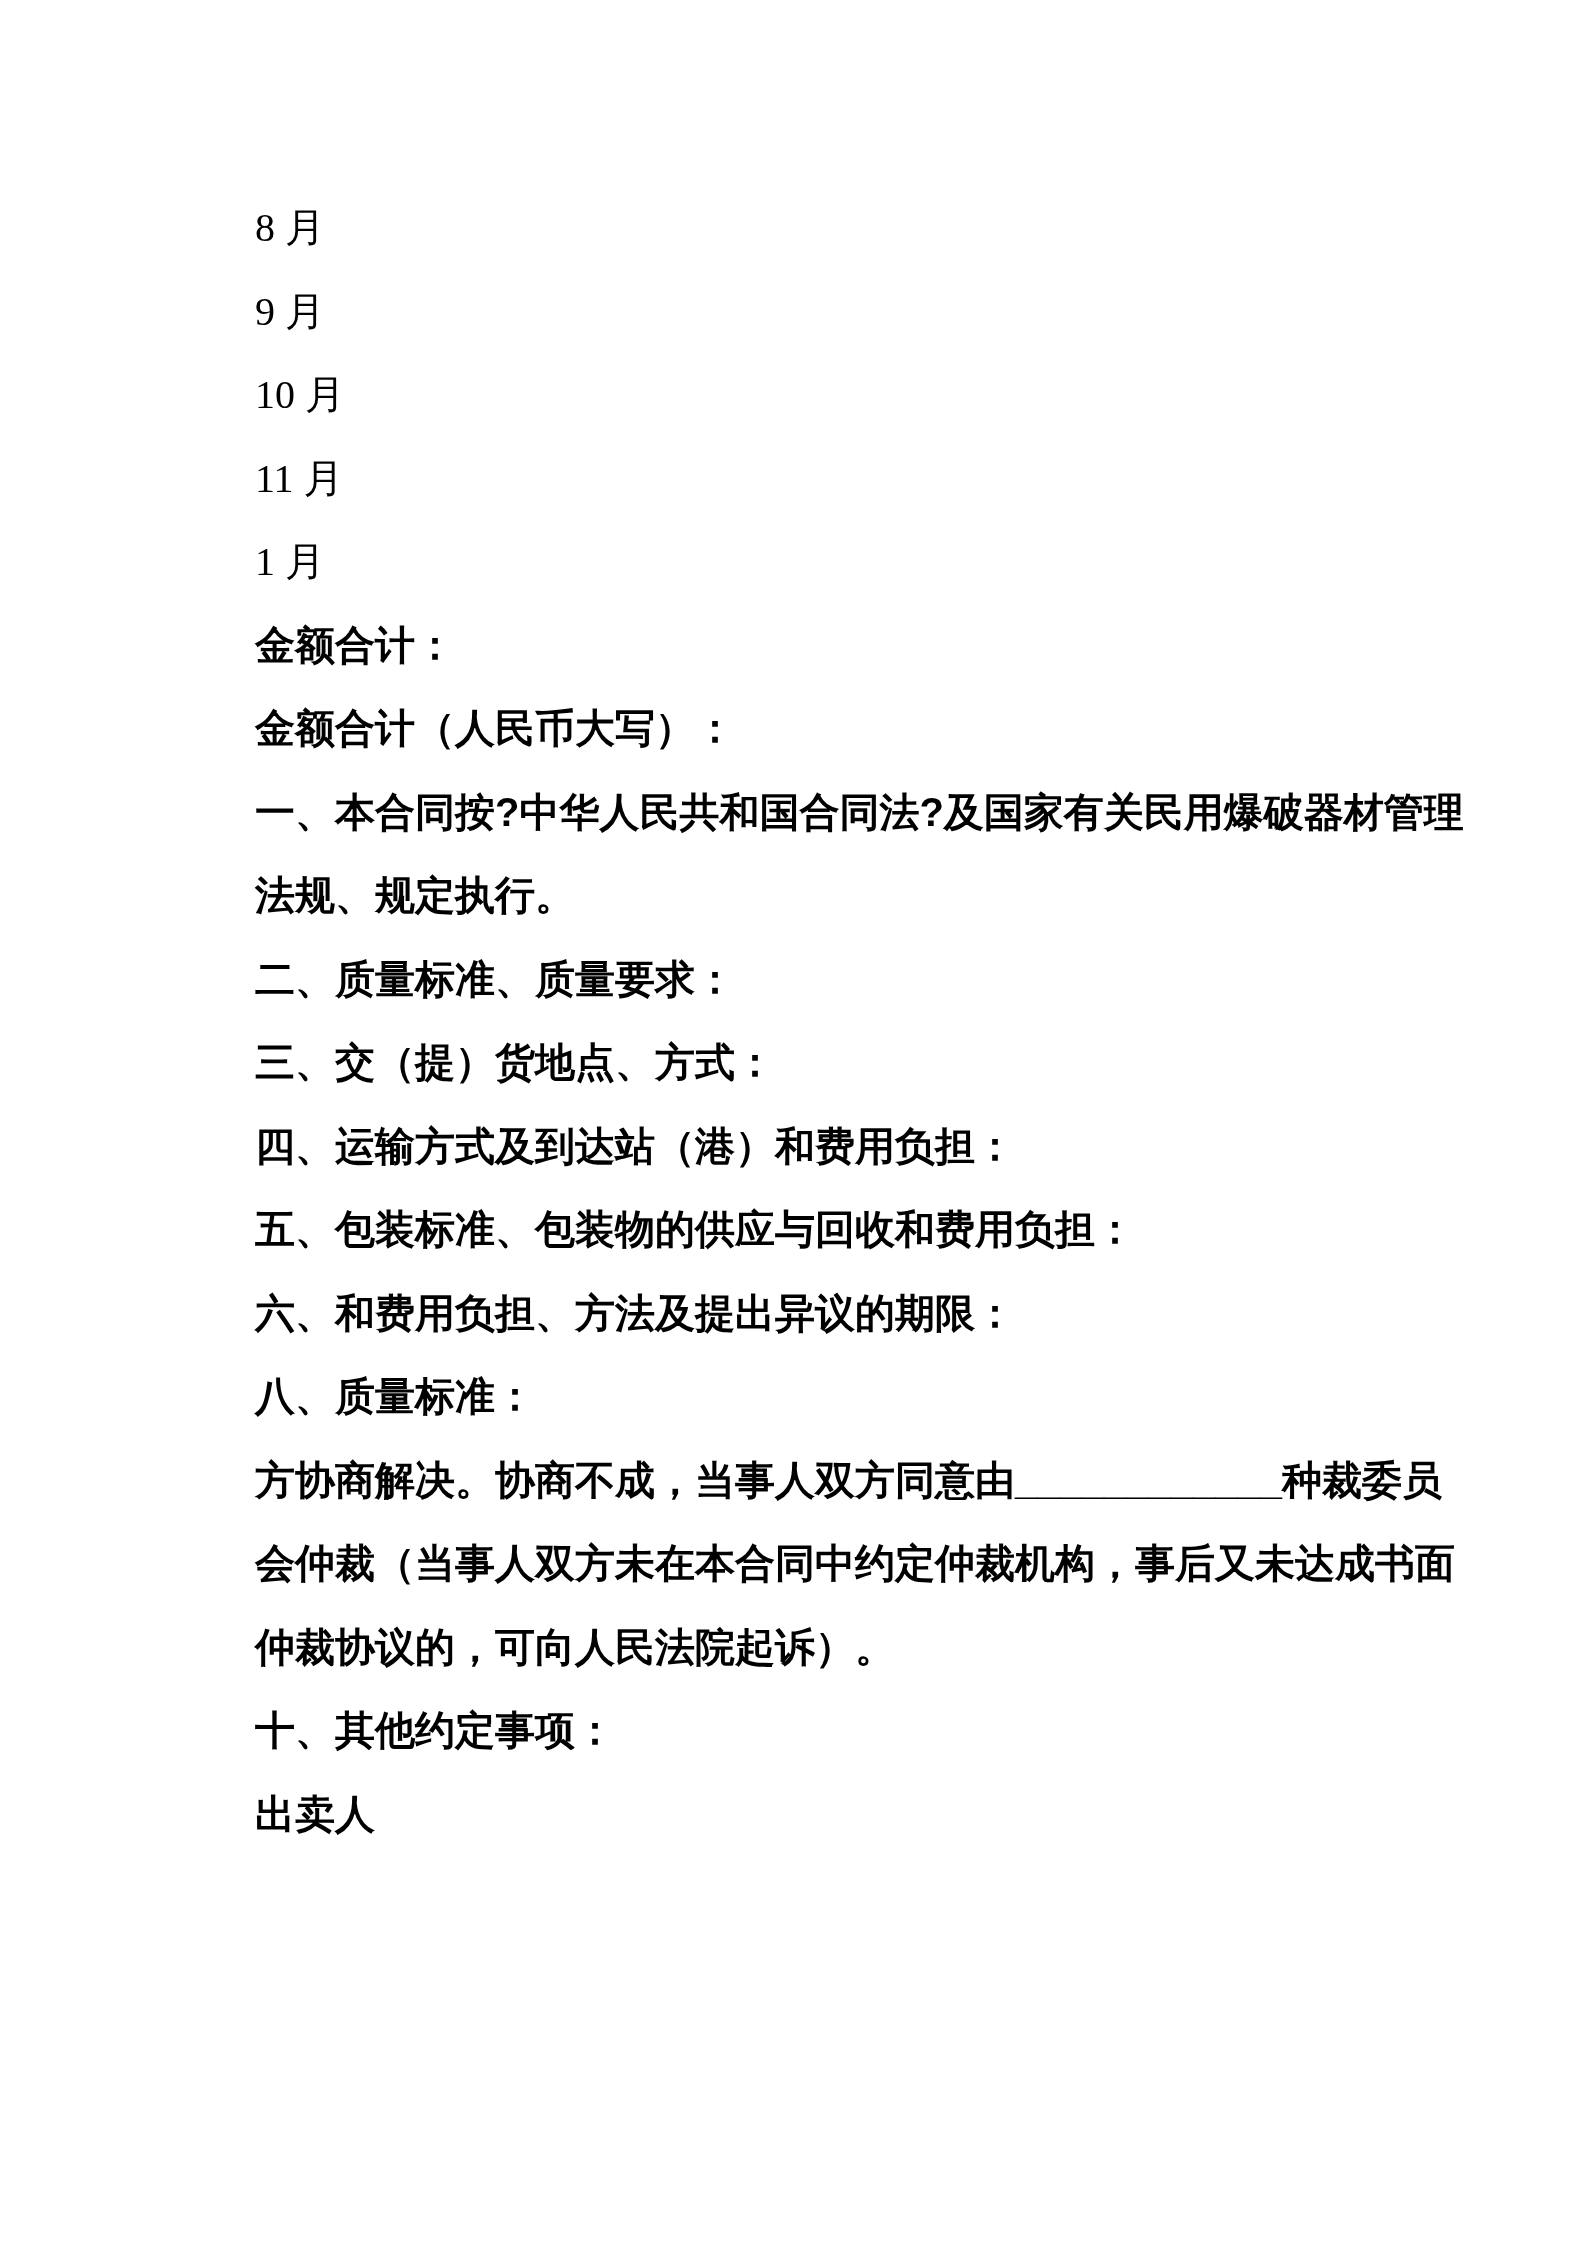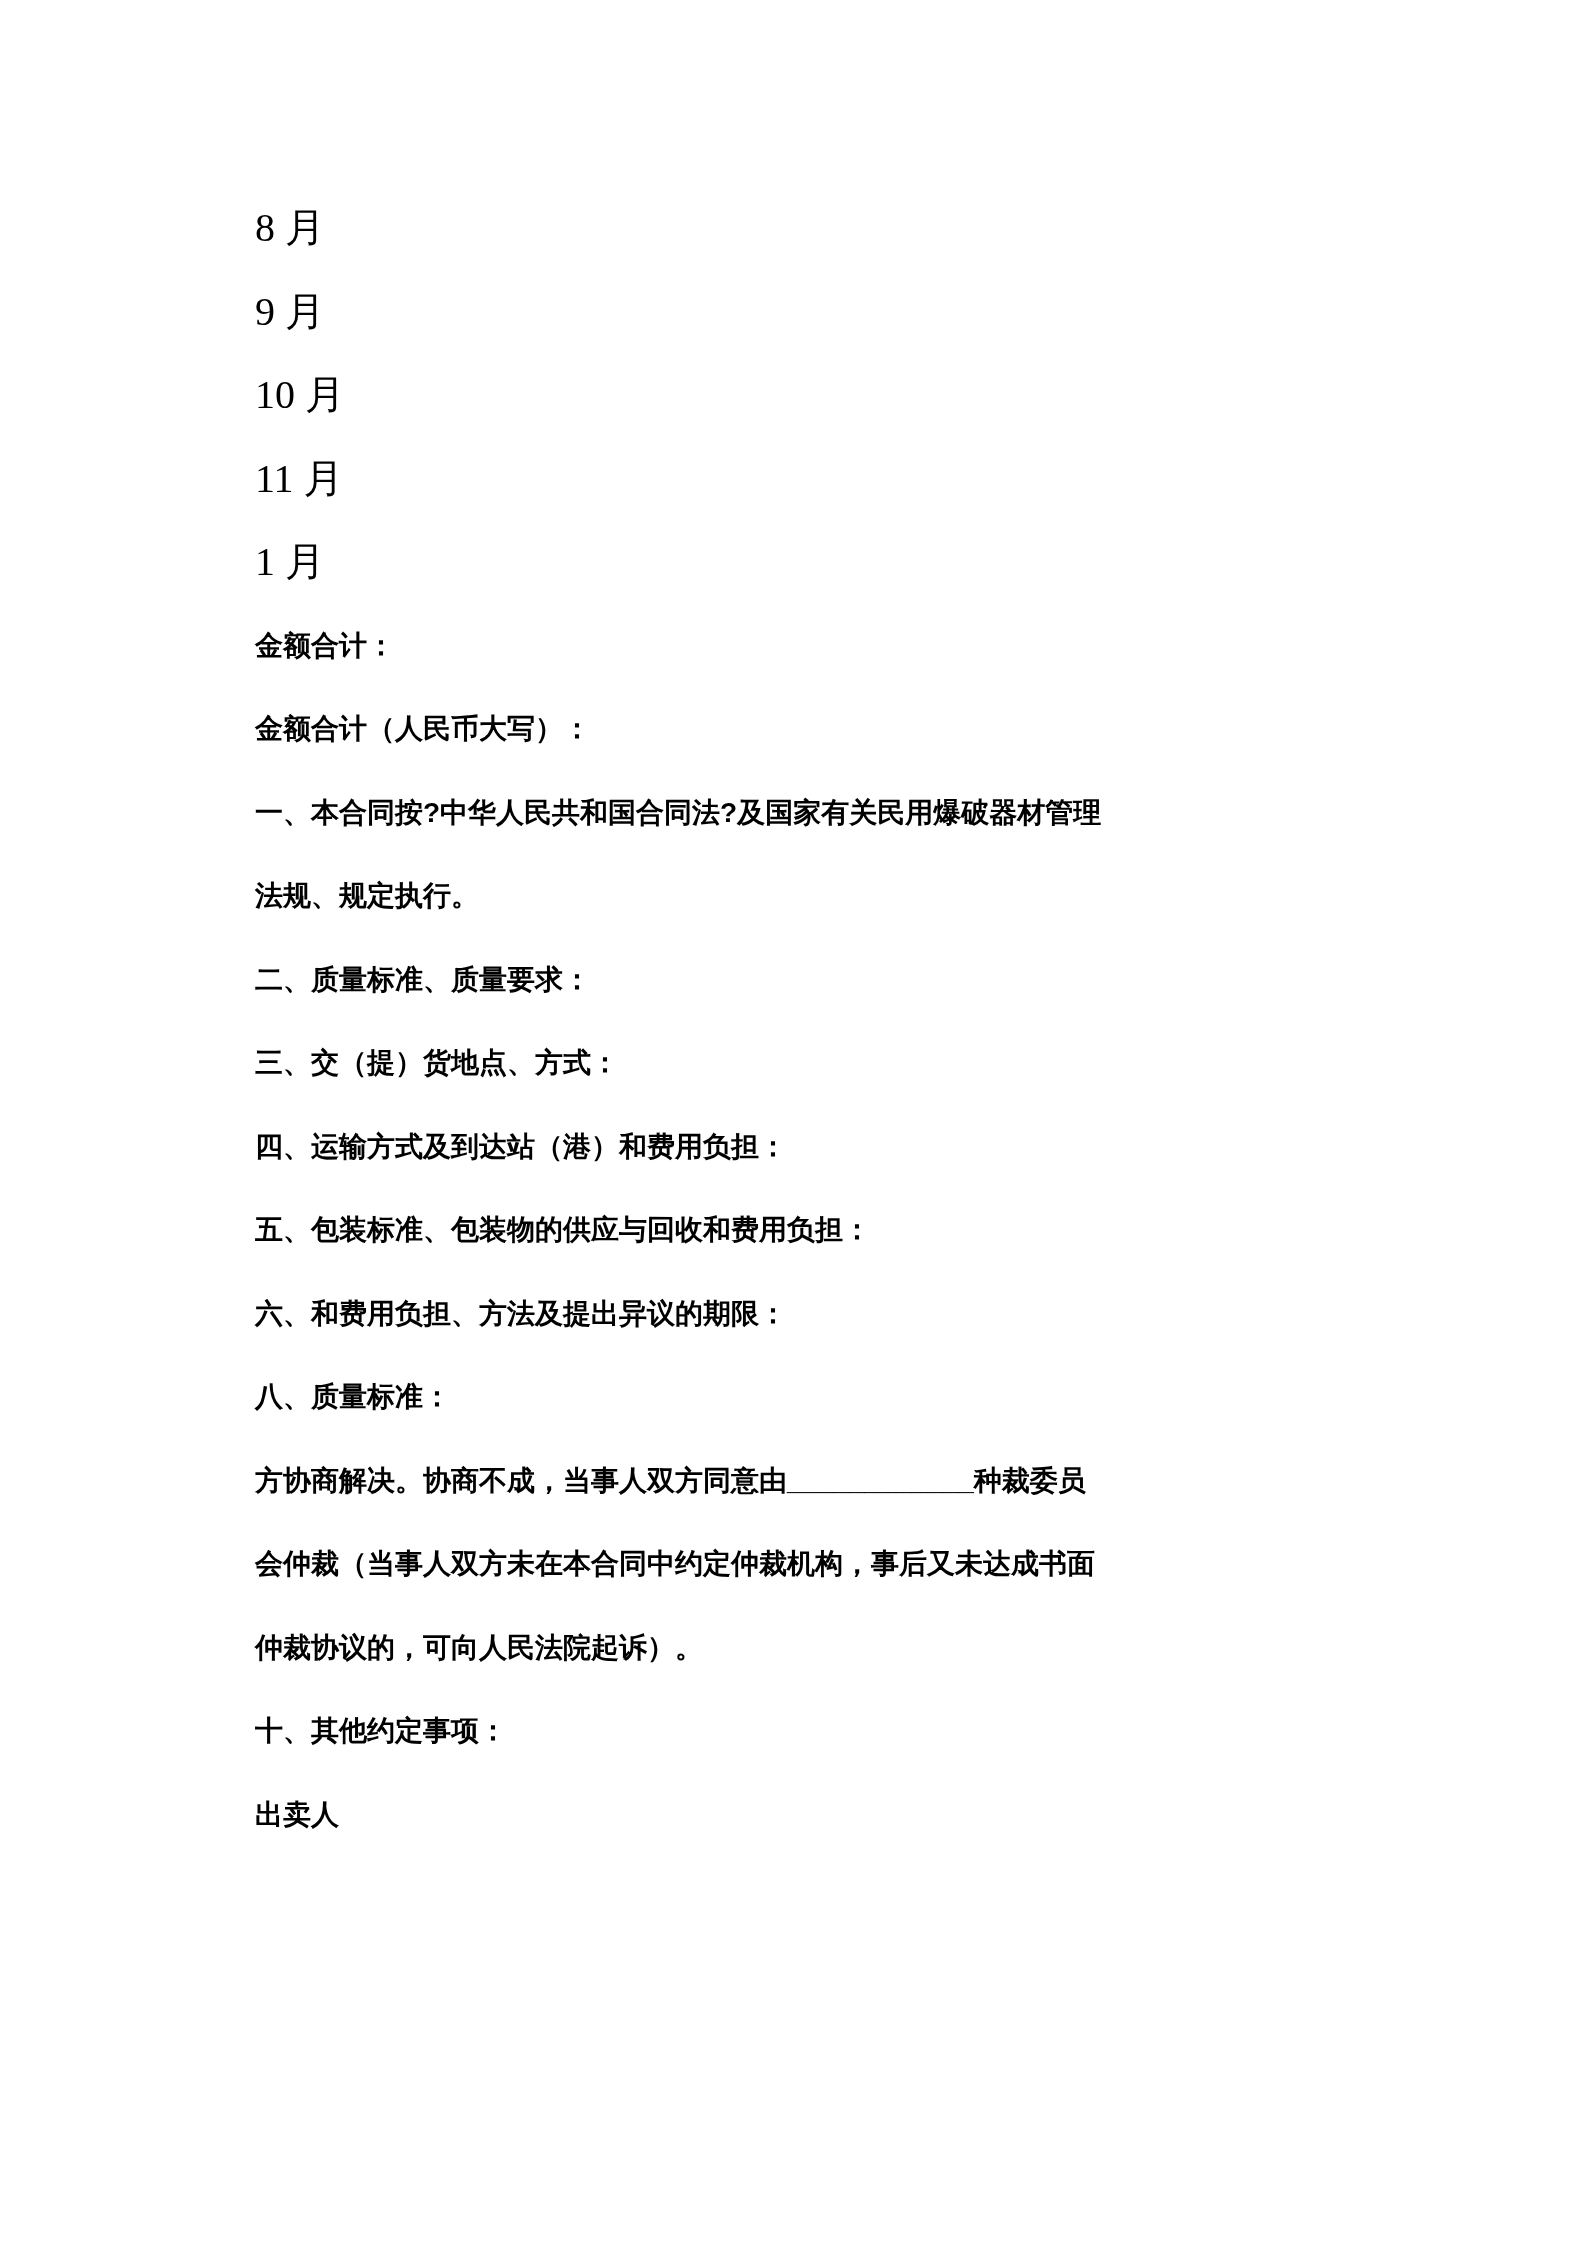--- a/index.html
+++ b/index.html
@@ -15,21 +15,21 @@
     overflow: hidden;
   }
   .doc-body {
     position: absolute;
     top: 186px;
     left: 220px;
     right: 110px;
     margin-left: 35px;
   }
   .line {
-    font-size: 28px;
+    font-size: 40px;
     line-height: 83.5px;
     height: 83.5px;
     color: #000000;
     white-space: pre;
     font-family: "Liberation Sans", "DejaVu Sans", sans-serif;
     font-weight: 700;
   }
   .line.month {
     font-family: "Liberation Serif", "DejaVu Serif", serif;
     font-weight: 400;

